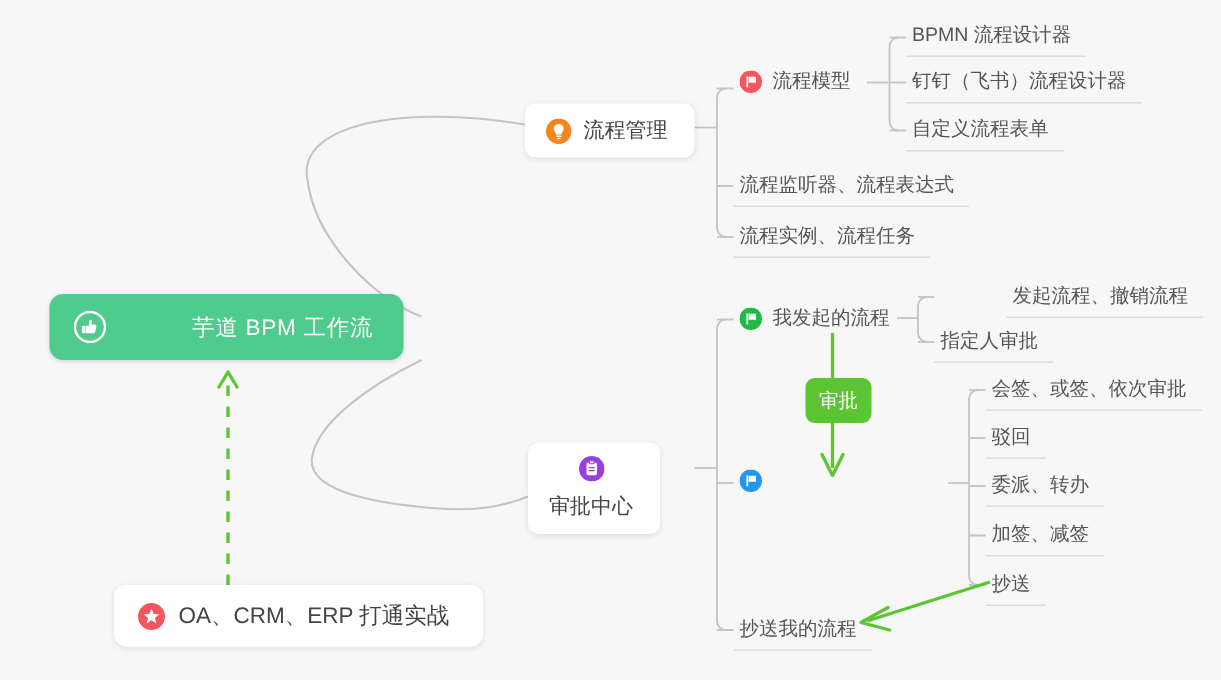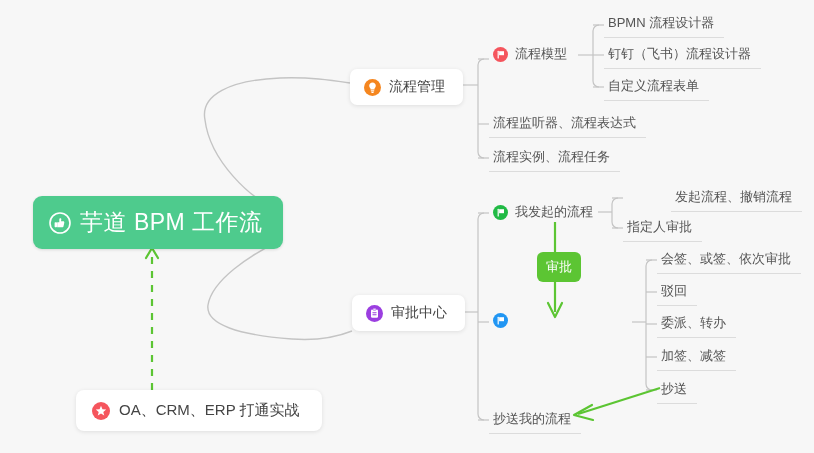--- a/index.html
+++ b/index.html
@@ -36,23 +36,24 @@
     display: flex;
     align-items: center;
     gap: 9px;
     padding: 11px 20px 11px 16px;
     background: #4ecb8d;
     border-radius: 9px;
     box-shadow: 0 1px 3px rgba(0,0,0,0.12);
   }
   .root-label {
     color: #ffffff;
-    font-size: 23px;
+    font-size: 15px;
     letter-spacing: 0.5px;
     white-space: nowrap;
+    margin-left: 48px;
   }
 
   
   .card-node {
     position: absolute;
     display: flex;
     align-items: center;
     gap: 8px;
     padding: 9px 18px 9px 14px;
     background: #ffffff;
@@ -225,21 +226,21 @@
   </div>
 
   <div class="leaf-node" style="left:489px; top:111px;">
     <span class="leaf-label">流程监听器、流程表达式</span>
   </div>
 
   <div class="leaf-node" style="left:489px; top:145px;">
     <span class="leaf-label">流程实例、流程任务</span>
   </div>
 
-  <div class="card-node" style="left:352px; top:295px;">
+  <div class="card-node" style="left:352px; top:295px;flex-direction:column;">
     <span class="icon">
       <svg width="17" height="17" viewBox="0 0 17 17">
         <circle cx="8.5" cy="8.5" r="8.5" fill="#9b3ee0"></circle>
         <rect x="5.0" y="4.4" width="7.0" height="8.4" rx="1.2" fill="#ffffff"></rect>
         <rect x="6.9" y="3.2" width="3.2" height="2.0" rx="0.7" fill="#ffffff" stroke="#9b3ee0" stroke-width="0.7"></rect>
         <rect x="6.3" y="7.3" width="4.4" height="0.9" rx="0.45" fill="#9b3ee0"></rect>
         <rect x="6.3" y="9.3" width="4.4" height="0.9" rx="0.45" fill="#9b3ee0"></rect>
       </svg>
     </span>
     <span class="card-label">审批中心</span>

